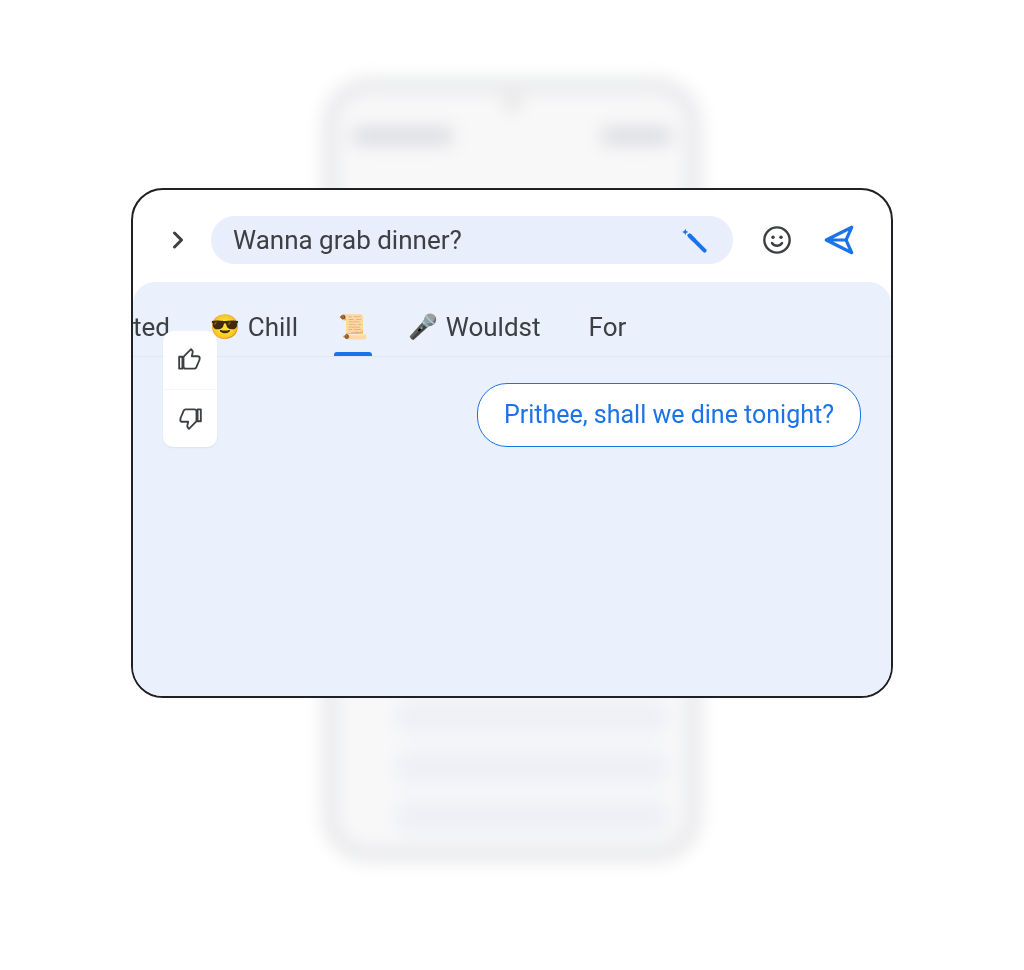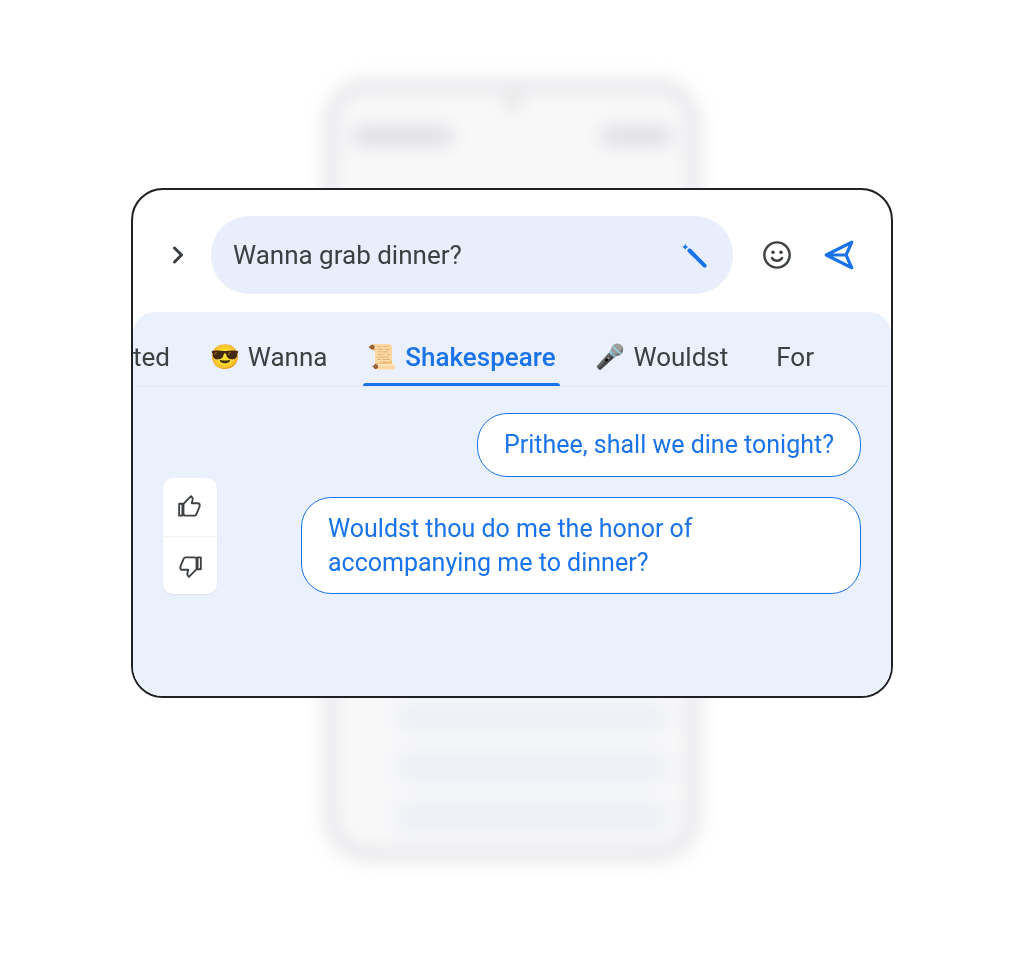--- a/index.html
+++ b/index.html
@@ -104,21 +104,21 @@
     align-items: center;
     justify-content: center;
     cursor: pointer;
   }
   .input-pill {
     flex: 1;
     display: flex;
     align-items: center;
     background: #e8eefb;
     border-radius: 38px;
-    padding: 22px 22px;
+    padding: 7px 22px;
     gap: 4px;
   }
   .input-text {
     flex: 1;
     font-size: 26px;
     color: #3c4043;
   }
   .icon-btn {
     width: 34px;
     height: 34px;
@@ -187,21 +187,21 @@
     border-radius: 3px 3px 0 0;
   }
   .tab-emoji { font-size: 24px; }
 
   .suggestion-area {
     position: relative;
     padding: 26px 30px 20px 30px;
     display: flex;
     flex-direction: column;
     align-items: flex-end;
-    gap: 20px;
+    gap: 8px;
   }
   .suggestion {
     max-width: 560px;
     border: 1.5px solid #1a73e8;
     background: #fff;
     color: #1a73e8;
     font-size: 25px;
     line-height: 1.35;
     padding: 14px 26px;
     border-radius: 30px;
@@ -284,39 +284,37 @@
   </div>
 
   <div class="panel">
     <div class="tabs">
       <div class="tab first">
         <span class="tab-emoji"></span>
         <span>cited</span>
       </div>
       <div class="tab">
         <span class="tab-emoji">😎</span>
-        <span>Wanna</span>
+        <span>Chill</span>
       </div>
       <div class="tab active">
         <span class="tab-emoji">📜</span>
-        <span>Shakespeare</span>
       </div>
       <div class="tab">
         <span class="tab-emoji">🎤</span>
         <span>Wouldst</span>
       </div>
       <div class="tab last">
         <span class="tab-emoji"></span>
         <span>For</span>
       </div>
     </div>
 
     <div class="suggestion-area">
       <div class="suggestion">Prithee, shall we dine tonight?</div>
-      <div class="suggestion">Wouldst thou do me the honor of accompanying me to dinner?</div>
 
       <div class="feedback">
         <div class="feedback-btn">
           <svg width="26" height="26" viewBox="0 0 24 24">
             <path d="M2 20h3V9H2v11zm19-9.5c0-1.1-.9-2-2-2h-5.3l.8-3.8v-.3c0-.4-.2-.8-.4-1.1L13 2 6.6 8.4C6.2 8.8 6 9.3 6 9.8V18c0 1.1.9 2 2 2h8c.8 0 1.5-.5 1.8-1.2l2.9-6.8c.1-.2.1-.4.1-.7v-.8z" fill="none" stroke="#3c4043" stroke-width="1.7" stroke-linejoin="round"></path>
           </svg>
         </div>
         <div class="feedback-btn">
           <svg width="26" height="26" viewBox="0 0 24 24">
             <path d="M22 4h-3v11h3V4zM3 13.5c0 1.1.9 2 2 2h5.3l-.8 3.8v.3c0 .4.2.8.4 1.1L11 22l6.4-6.4c.4-.4.6-.9.6-1.4V6c0-1.1-.9-2-2-2H8c-.8 0-1.5.5-1.8 1.2L3.3 12c-.1.2-.1.4-.1.7v.8z" fill="none" stroke="#3c4043" stroke-width="1.7" stroke-linejoin="round"></path>

